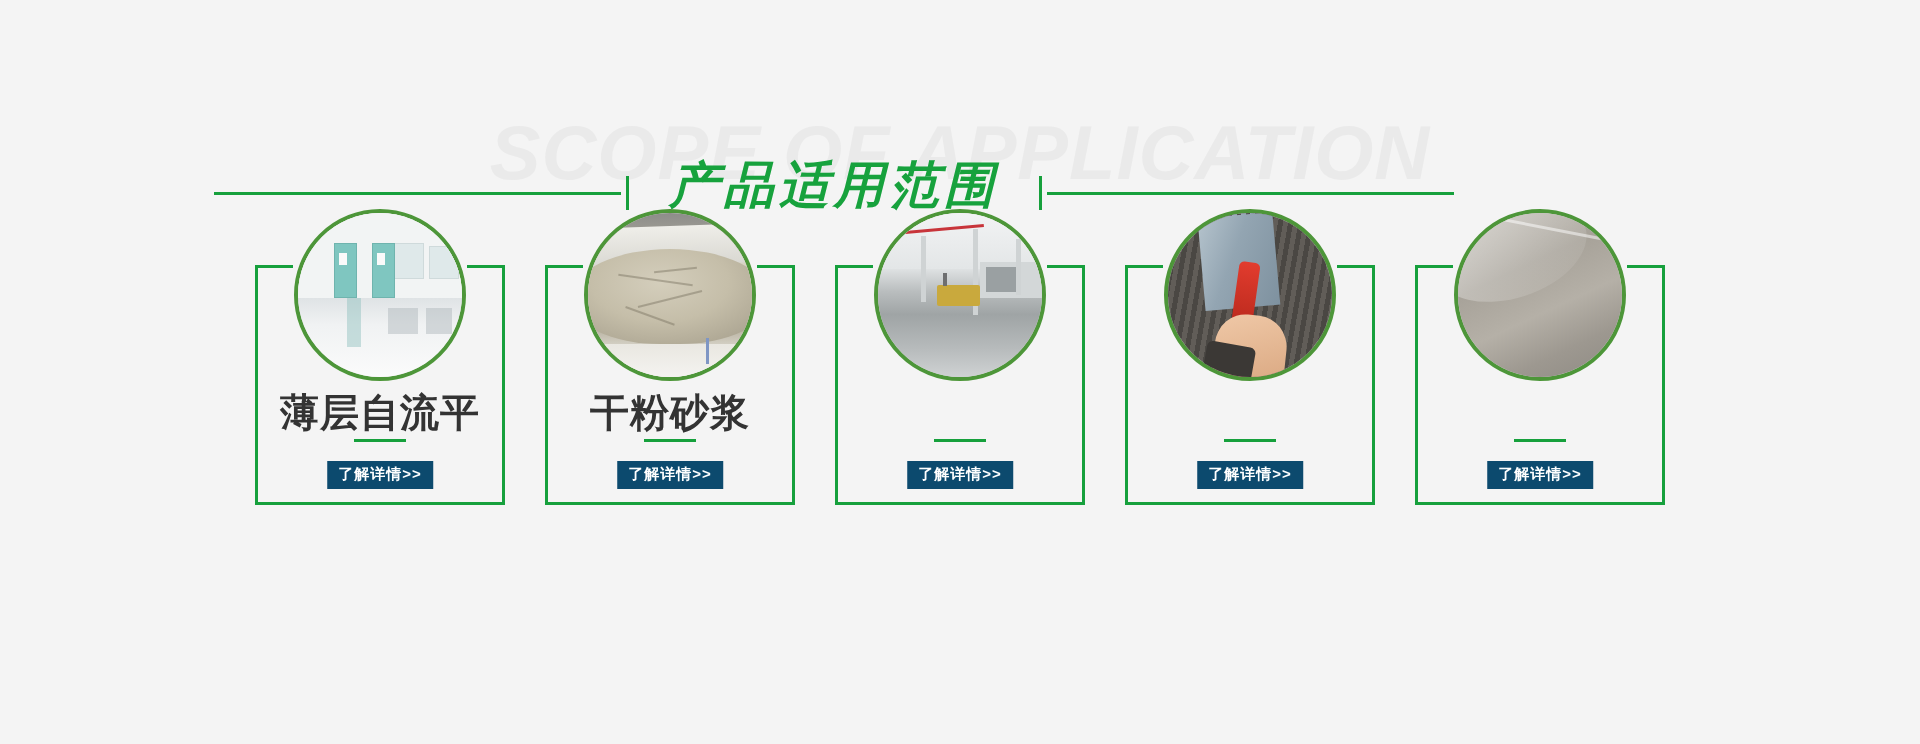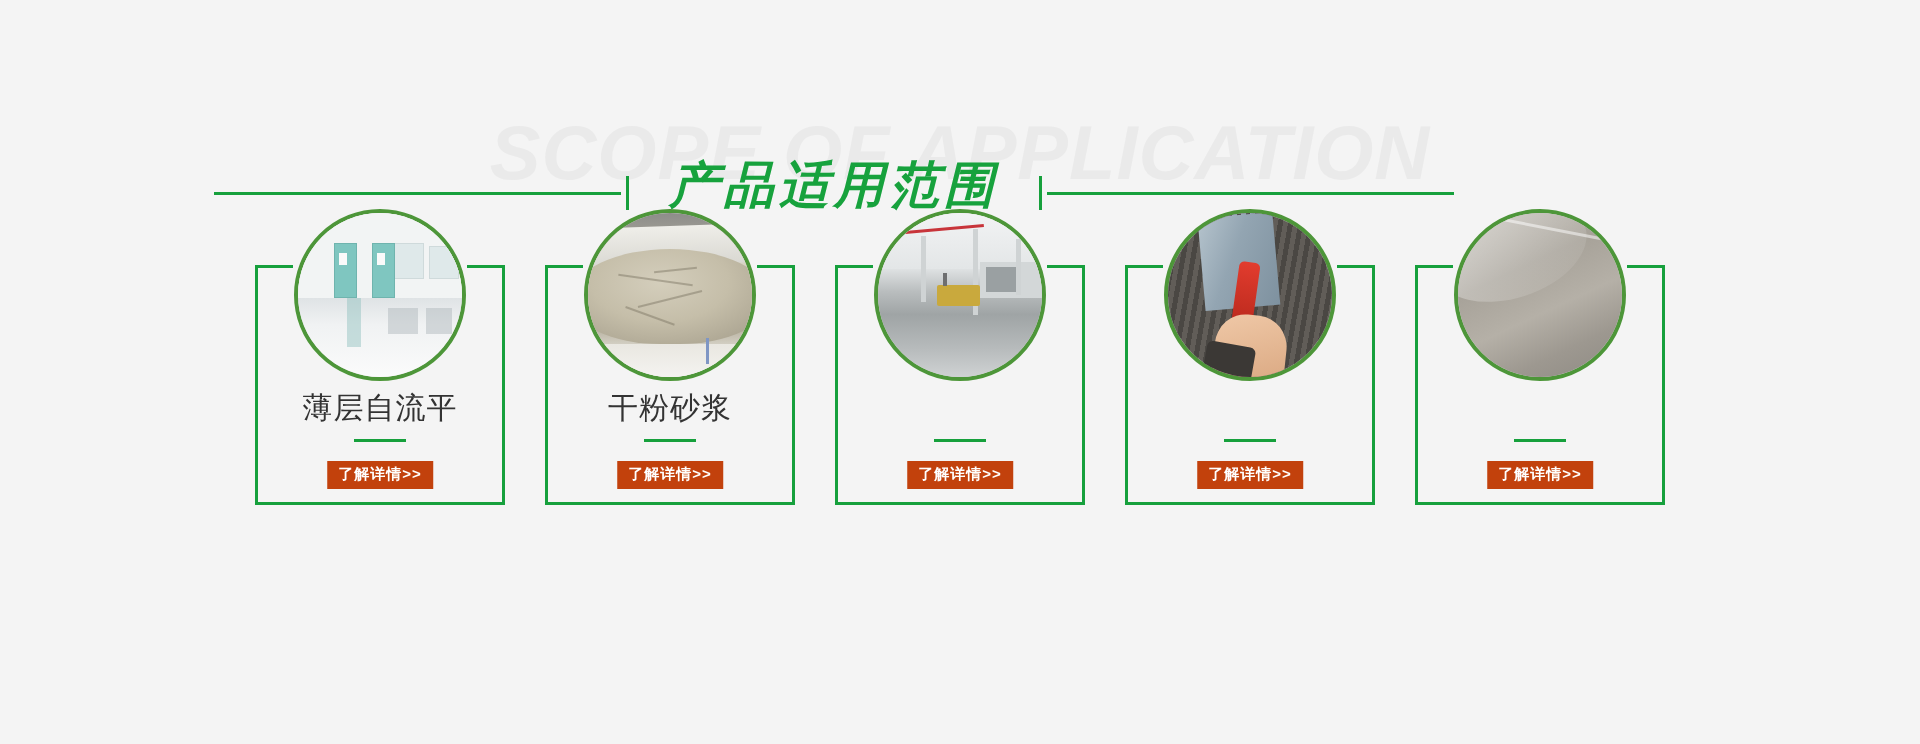--- a/index.html
+++ b/index.html
@@ -232,22 +232,22 @@
   }
   .s5 .edge { position:absolute; left:12%; top:8%; width:80%; height:3px; background:rgba(255,255,255,.5); transform:rotate(11deg); }
 
   
   .card-title {
     position: absolute;
     left: 0;
     top: 128px;
     width: 100%;
     text-align: center;
-    font-size: 30px;
-    font-weight: normal;
+    font-size: 39px;
+    font-weight: bold;
     color: #333333;
     letter-spacing: 1px;
     white-space: nowrap;
     line-height: 1;
   }
 
   .divider {
     position: absolute;
     left: 50%;
     top: 174px;
@@ -255,21 +255,21 @@
     width: 52px;
     height: 3px;
     background: #16a03c;
   }
 
   .detail-btn {
     position: absolute;
     left: 50%;
     top: 196px;
     transform: translateX(-50%);
-    background: #c2410c;
+    background: #0c4a6e;
     color: #ffffff;
     font-size: 15px;
     font-weight: bold;
     letter-spacing: 1px;
     padding: 5px 11px 6px;
     white-space: nowrap;
     border: none;
     cursor: pointer;
     line-height: 1.1;
     font-family: "Liberation Sans", "DejaVu Sans", sans-serif;

